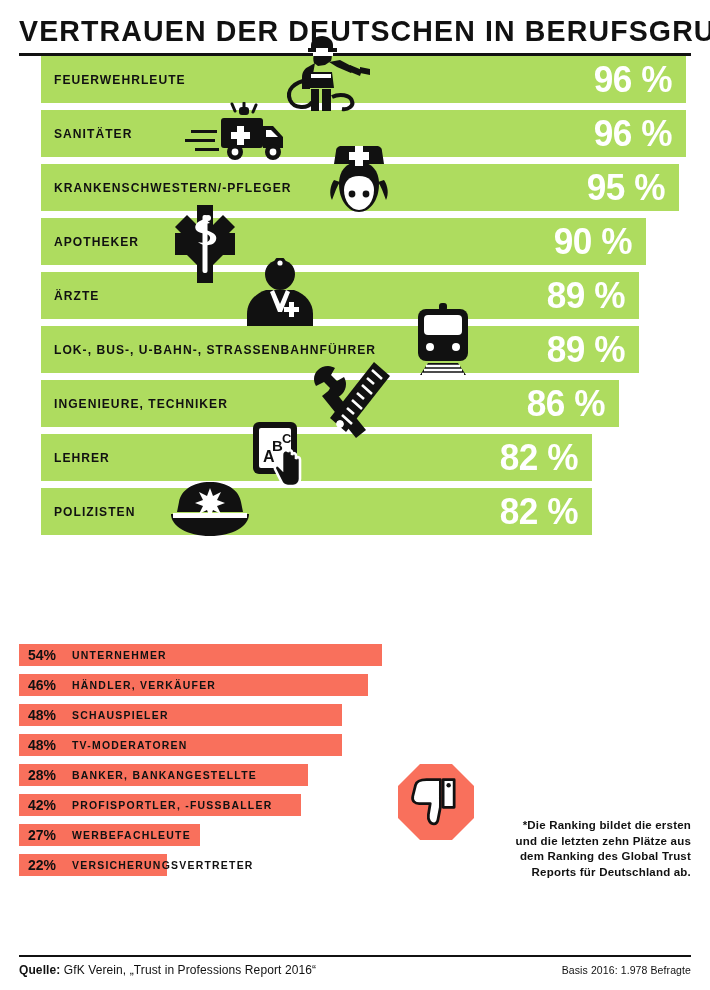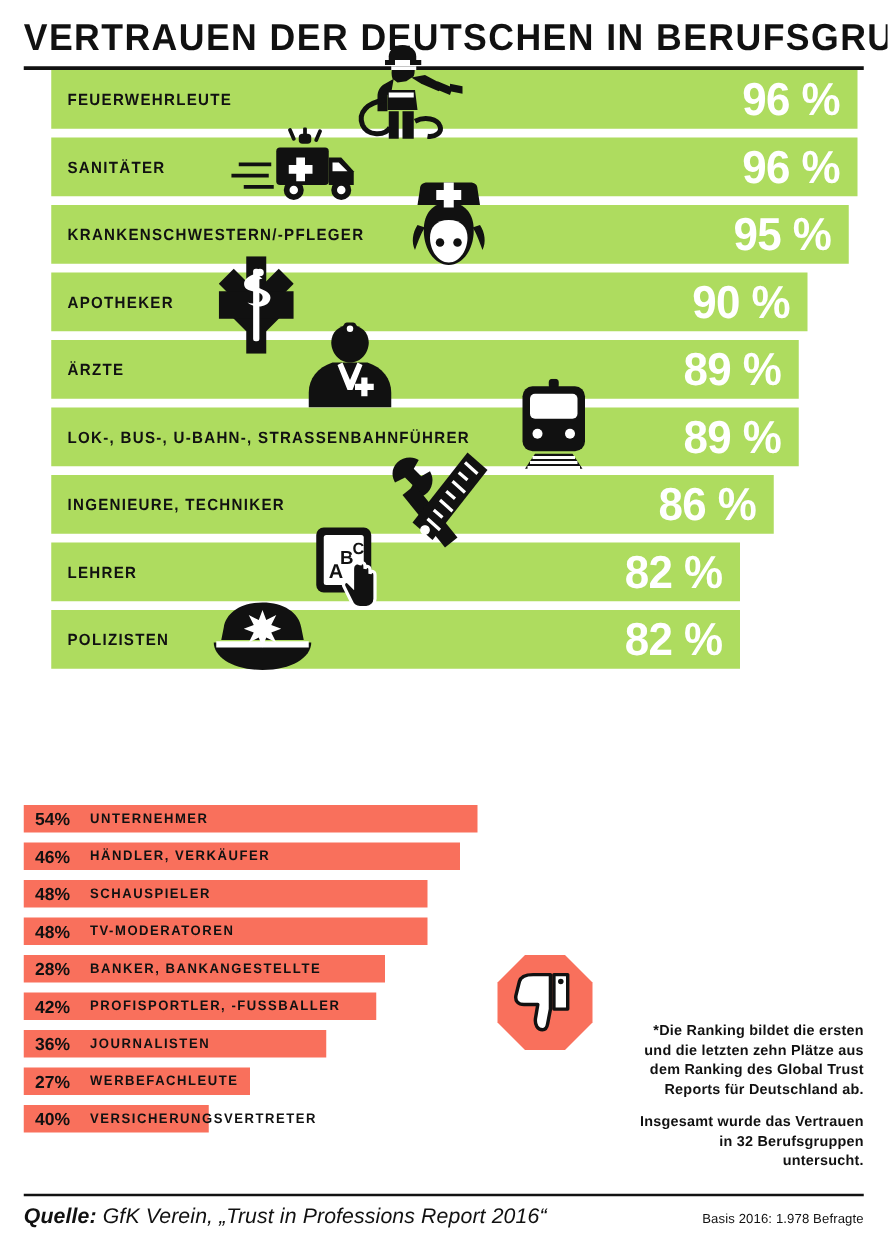--- a/index.html
+++ b/index.html
@@ -90,21 +90,21 @@
   }
   .footnote p{margin:0 0 11px 0;}
   .footnote p:last-child{margin-bottom:0;}
 
   
   .footer-rule{position:absolute;left:19px;top:955px;width:672px;height:2px;background:#111111;}
   .footer{
     position:absolute;left:19px;top:963px;width:672px;
     display:flex;justify-content:space-between;align-items:baseline;
   }
-  .src{font-size:17px;color:#111111;letter-spacing:0.1px;white-space:nowrap;font-style:italic;}
+  .src{font-size:12px;color:#111111;letter-spacing:0.1px;white-space:nowrap;}
   .src b{font-weight:bold;}
   .basis{font-size:10.5px;color:#111111;letter-spacing:0.1px;white-space:nowrap;}
 </style>
 </head>
 <body>
 
 <div class="page">
 
   <div class="title-wrap">
     <div class="title">VERTRAUEN DER DEUTSCHEN IN BERUFSGRUPPEN*</div>
@@ -307,50 +307,44 @@
         <div class="rbar" style="width: 289px;"></div>
         <div class="rval">28%</div>
         <div class="rlabel">BANKER, BANKANGESTELLTE</div>
       </div>
       <div class="rrow">
         <div class="rbar" style="width: 282px;"></div>
         <div class="rval">42%</div>
         <div class="rlabel">PROFISPORTLER, -FUSSBALLER</div>
       </div>
       <div class="rrow">
-        <div class="rbar" style="width: 242px;"></div>
-        <div class="rval">36%</div>
-        <div class="rlabel">JOURNALISTEN</div>
-      </div>
-      <div class="rrow">
         <div class="rbar" style="width: 181px;"></div>
         <div class="rval">27%</div>
         <div class="rlabel">WERBEFACHLEUTE</div>
       </div>
       <div class="rrow">
         <div class="rbar" style="width: 148px;"></div>
-        <div class="rval">40%</div>
+        <div class="rval">22%</div>
         <div class="rlabel">VERSICHERUNGSVERTRETER</div>
       </div>
     </div>
 
   <div class="thumbs">
     <svg viewBox="0 0 80 80" width="80" height="80">
       <polygon points="24,2 56,2 78,24 78,56 56,78 24,78 2,56 2,24" fill="#f9705c"></polygon>
       <g transform="translate(14,14) scale(0.92)">
         <path d="M36 4 L36 34 L48 34 L48 4 Z" fill="#ffffff" stroke="#111111" stroke-width="3" stroke-linejoin="round"></path>
         <circle cx="42" cy="10" r="2.4" fill="#111111"></circle>
         <path d="M33 4 L18 4 C12 4 7 6 6 10 L3 22 C2 27 5 30 10 30 L22 30 L20 42 C19.2 48 22 52 26 52 C28.5 52 30 50 30.5 47 L33 34 Z" fill="#ffffff" stroke="#111111" stroke-width="3" stroke-linejoin="round" stroke-linecap="round"></path>
       </g>
     </svg>
   </div>
 
   <div class="footnote">
     <p>*Die Ranking bildet die ersten und die letzten zehn Plätze aus dem Ranking des Global Trust Reports für Deutschland ab.</p>
-    <p>Insgesamt wurde das Vertrauen in 32 Berufsgruppen untersucht.</p>
   </div>
 
   <div class="footer-rule"></div>
   <div class="footer">
     <div class="src">
       <b>Quelle:</b>
       <span>GfK Verein, „Trust in Professions Report 2016“</span>
     </div>
     <div class="basis">Basis 2016: 1.978 Befragte</div>
   </div>

